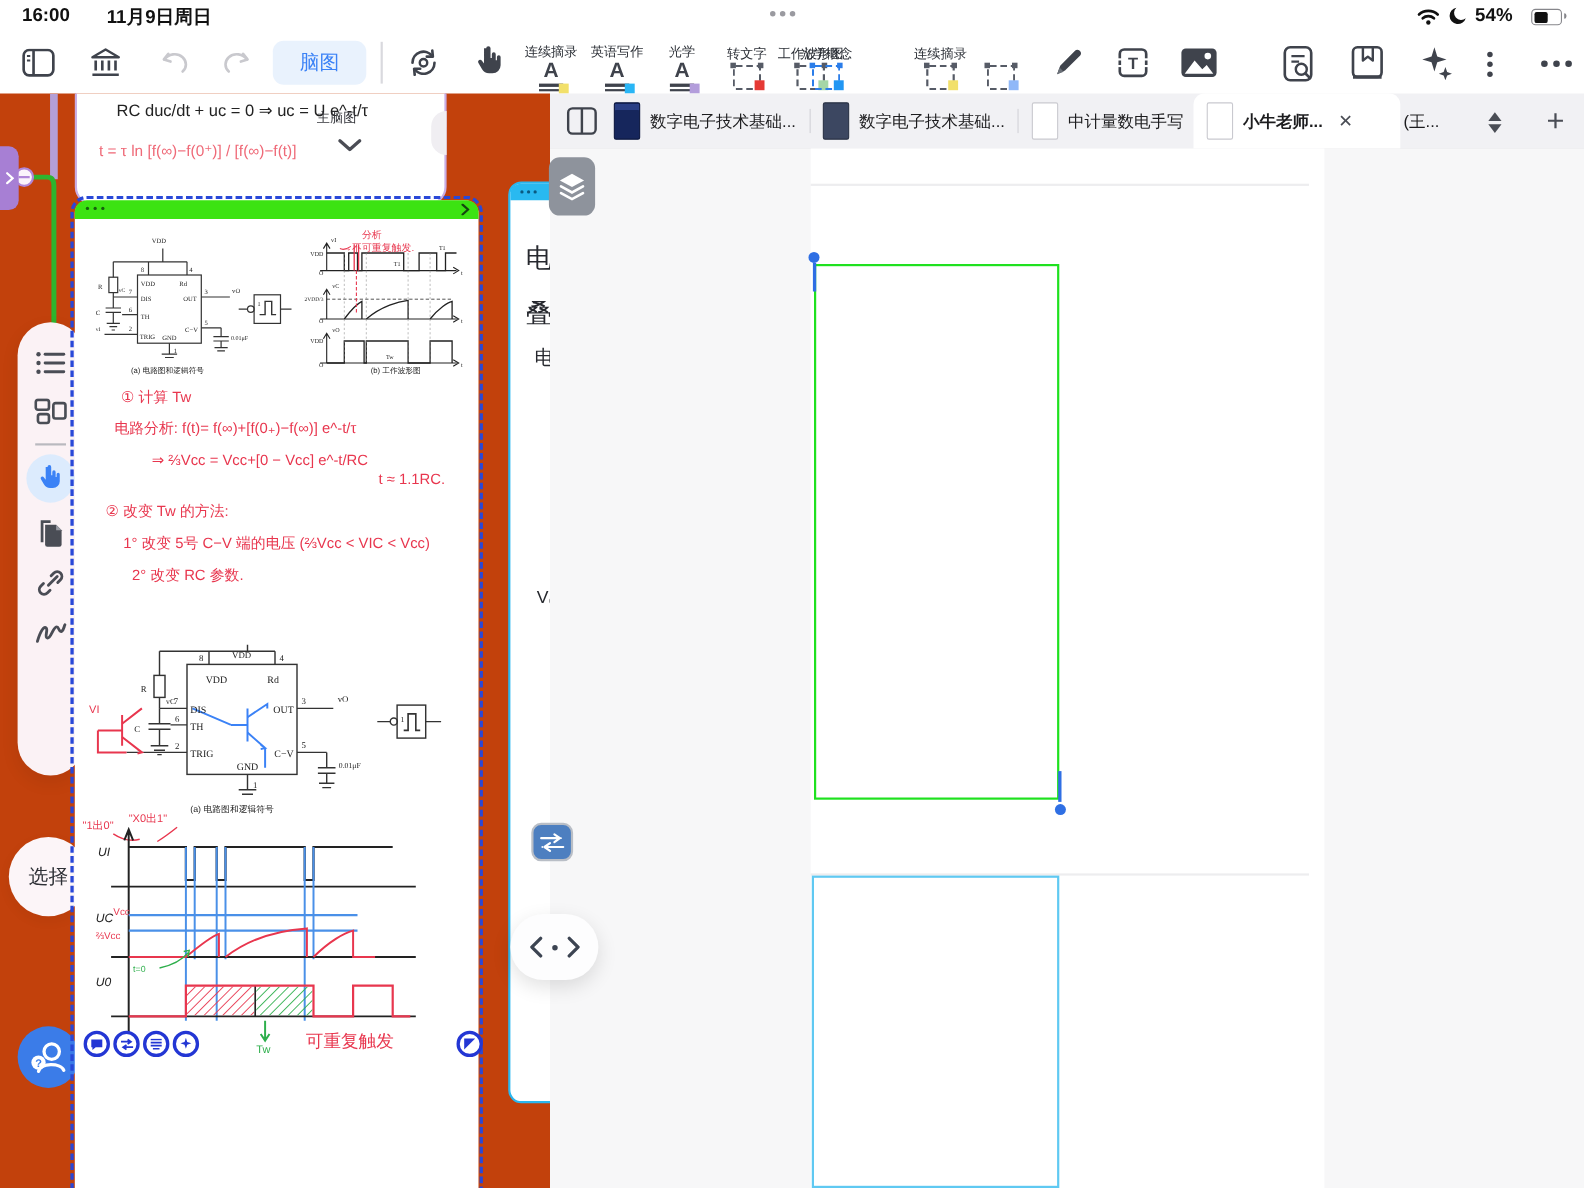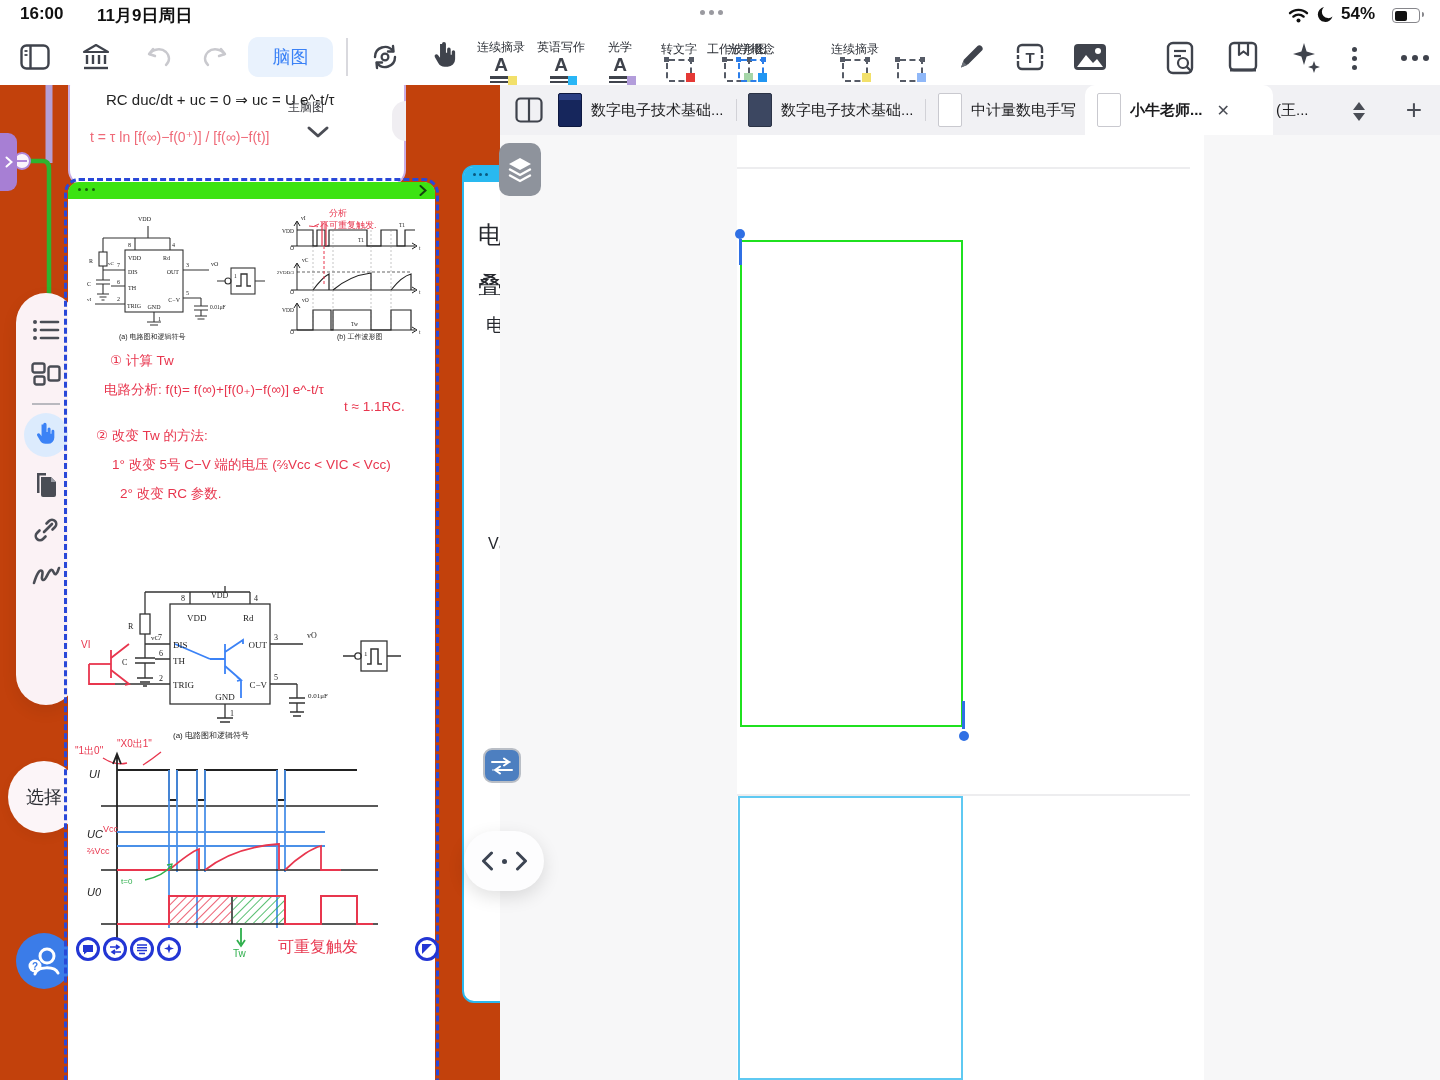--- a/index.html
+++ b/index.html
@@ -437,20 +437,21 @@
           <text x="236" y="22">→不可重复触发.</text>
           <path d="M244,18 Q238,22 234,20" stroke="#e8364e" stroke-width="1" fill="none"></path>
         </g>
         <text x="44" y="133" font-size="7" fill="#222">(a) 电路图和逻辑符号</text>
         <text x="262" y="133" font-size="7" fill="#222">(b) 工作波形图</text>
       </svg>
 
       <div class="abs" style="left:28px;top:164px;width:332px;">
         <div class="al" style="padding-left:14px;">① 计算 Tw</div>
         <div class="al" style="padding-left:8px;">电路分析: f(t)= f(∞)+[f(0₊)−f(∞)] e^-t/τ</div>
+        <div class="al" style="padding-left:42px;">⇒ ⅔Vcc = Vcc+[0 − Vcc] e^-t/RC</div>
         <div class="al" style="padding-left:248px;margin-top:-12px;">t ≈ 1.1RC.</div>
         <div class="al" style="padding-left:0;">② 改变 Tw 的方法:</div>
         <div class="al" style="padding-left:16px;">1° 改变 5号 C−V 端的电压 (⅔Vcc &lt; VIC &lt; Vcc)</div>
         <div class="al" style="padding-left:24px;">2° 改变 RC 参数.</div>
       </div>
 
       <svg class="abs" style="left:7px;top:404px;" width="352" height="158" viewBox="0 0 352 158">
         <g stroke="#333" stroke-width="1.3" fill="none">
           <rect x="95" y="18" width="100" height="100"></rect>
           <path d="M70,6 H175 M115,6 V18 M175,6 V18 M150,0 V6"></path>

